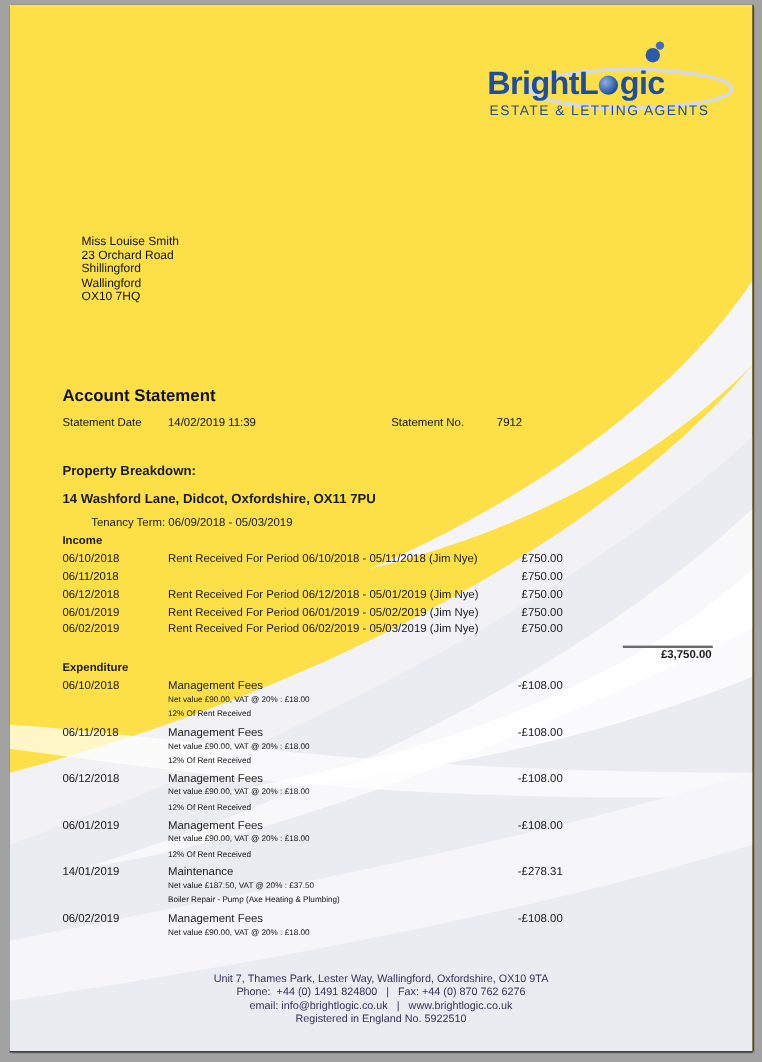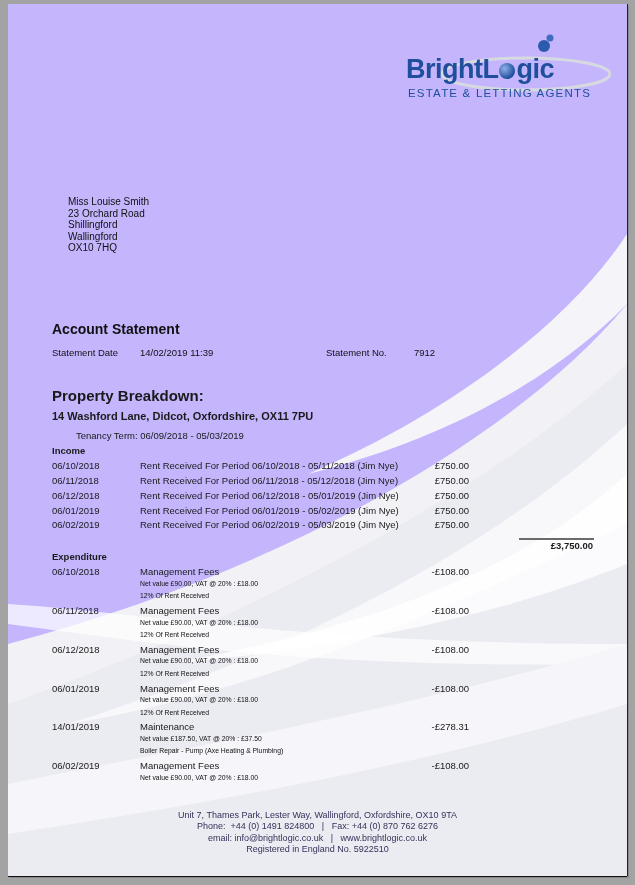--- a/index.html
+++ b/index.html
@@ -2,33 +2,33 @@
 <html><head>
 <meta charset="utf-8">
 <style>
   html, body { margin:0; padding:0; }
   body {
     width:635px; height:885px; background:#a3a3a3; position:relative; overflow:hidden;
     font-family:"Liberation Sans", sans-serif; color:#1a1a1a;
   }
   .page {
     position:absolute; left:8px; top:4px; width:619px; height:872px;
-    background:#c4b5fd; overflow:hidden;
+    background:#fde047; overflow:hidden;
     box-shadow: 1px 0 0 #222, 0 1px 0 #111, 2px 2px 0 #8a8a8a;
   }
   .swoosh { position:absolute; left:0; top:0; width:619px; height:872px; }
   .abs { position:absolute; white-space:nowrap; }
   .logo { position:absolute; left:398px; top:28px; width:205px; height:70px; }
   .logo-word { position:absolute; left:0; top:22px; font-weight:bold; font-size:27px; color:#1f4e9c; letter-spacing:-0.5px; }
   .logo-sub { position:absolute; left:2px; top:55px; font-size:11.5px; color:#1f4e9c; letter-spacing:1.2px; }
   .addr { left:60px; top:192px; font-size:10px; line-height:11.6px; color:#111; }
   .title { left:44px; top:317px; font-size:14px; font-weight:bold; color:#111; }
   .lbl { font-size:9.5px; font-weight:normal; color:#111; }
   .val { font-size:9.5px; color:#111; }
-  .h-prop { left:44px; top:383px; font-size:15px; font-weight:bold;text-align:right; }
+  .h-prop { left:44px; top:383px; font-size:11px; font-weight:bold;text-align:right; }
   .h-addr { left:44px; top:406px; font-size:11px; font-weight:bold; }
   .tenancy { left:44px; top:426px; font-size:9.5px;margin-left:24px; }
   .sec { font-size:9.5px; font-weight:bold; left:44px; }
   .row { position:absolute; left:0; width:495px; height:14px; font-size:9.5px; }
   .row .d { position:absolute; left:44px; }
   .row .desc { position:absolute; left:132px; }
   .row .amt { position:absolute; right:34px; text-align:right; }
   .sub { position:absolute; left:132px; font-size:6.8px; color:#111; }
   .total-line { position:absolute; left:511px; top:534px; width:75px; height:2px; background:#6b6b6b; }
   .total { position:absolute; right:34px; top:536px; font-size:9.5px; font-weight:bold;margin-left:20px; }
@@ -82,21 +82,20 @@
 
   <div class="abs sec" style="top:441px">Income</div>
 
   <div class="row" style="top:456px">
     <span class="d">06/10/2018</span>
     <span class="desc">Rent Received For Period 06/10/2018 - 05/11/2018 (Jim Nye)</span>
     <span class="amt">£750.00</span>
   </div>
   <div class="row" style="top:471px">
     <span class="d">06/11/2018</span>
-    <span class="desc">Rent Received For Period 06/11/2018 - 05/12/2018 (Jim Nye)</span>
     <span class="amt">£750.00</span>
   </div>
   <div class="row" style="top:486px">
     <span class="d">06/12/2018</span>
     <span class="desc">Rent Received For Period 06/12/2018 - 05/01/2019 (Jim Nye)</span>
     <span class="amt">£750.00</span>
   </div>
   <div class="row" style="top:501px">
     <span class="d">06/01/2019</span>
     <span class="desc">Rent Received For Period 06/01/2019 - 05/02/2019 (Jim Nye)</span>

